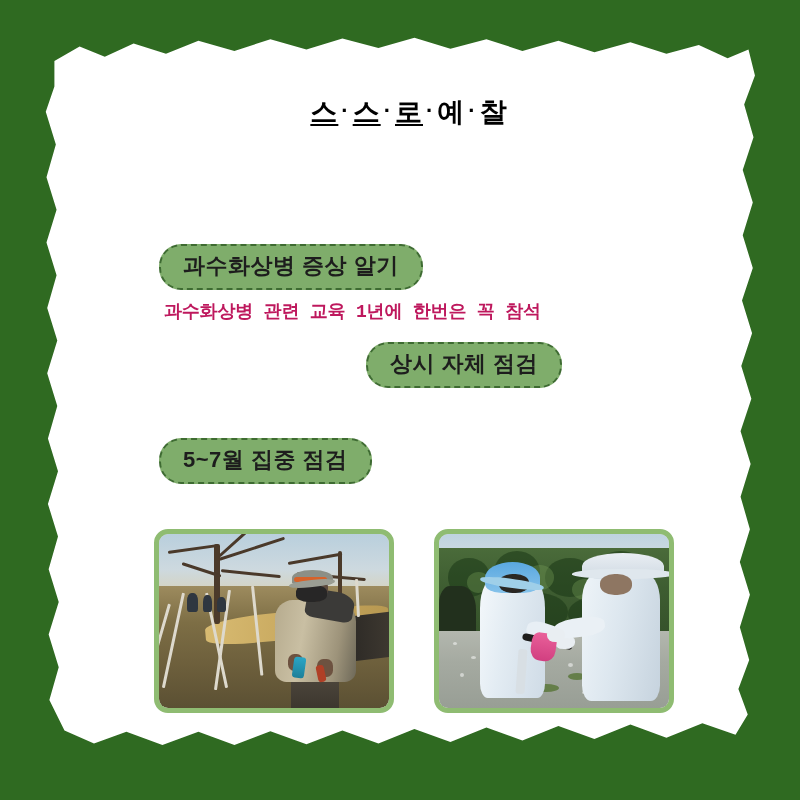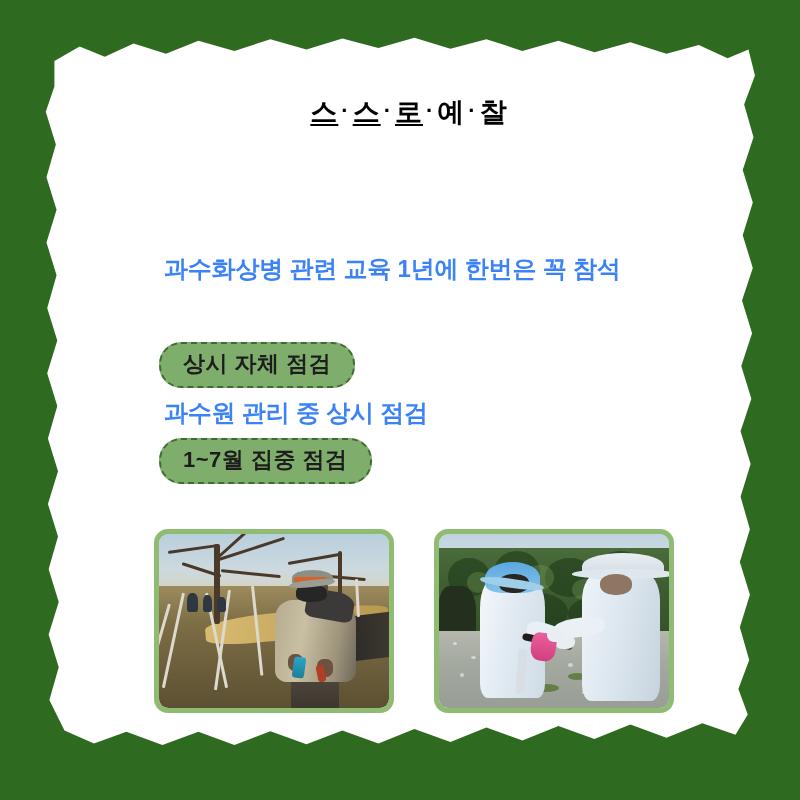--- a/index.html
+++ b/index.html
@@ -105,46 +105,47 @@
     font-weight: bold;
     color: #f2f2ee;
     letter-spacing: 2px;
     white-space: nowrap;
     text-shadow: 1px 1px 0 rgba(0,0,0,.45);
   }
 
   
   .section { position: absolute; left: 0; width: 720px; }
   .sec-1 { top: 212px; }
-  .sec-2 { top: 310px; }
+  .sec-2 { top: 310px; text-align: center; }
   .sec-3 { top: 406px; }
 
   .sec-pill {
     display: inline-block;
     margin-left: 110px;
     background: #7fad6b;
     border: 2px dashed #3e6b32;
     border-radius: 22px;
     padding: 5px 22px 7px 22px;
     box-sizing: border-box;
   }
   .sec-pill-text {
     font-size: 22px;
     font-weight: bold;
     color: #1d1d1d;
     letter-spacing: 0.5px;
     white-space: nowrap;
   }
   .sec-body {
     margin: 9px 0 0 115px;
-    font-size: 24px;
+    font-size: 18px;
     font-weight: bold;
-    color: #3b82f6;
+    color: #be185d;
     letter-spacing: -0.2px;
     white-space: nowrap;
+    font-family: Liberation Mono, monospace;
   }
 
   
   .photo-row {
     position: absolute;
     left: 0;
     top: 497px;
     width: 720px;
     height: 200px;
   }
@@ -357,33 +358,35 @@
 
   <div id="paper-card">
     <div id="content">
 
       <div class="subtitle">
         <span class="u">스</span><span class="dot">·</span><span class="u">스</span><span class="dot">·</span><span class="u">로</span><span class="dot">·</span><span class="nu">예</span><span class="dot">·</span><span class="nu">찰</span>
       </div>
 
 
       <div class="section sec-1">
+        <div class="sec-pill">
+          <span class="sec-pill-text">과수화상병 증상 알기</span>
+        </div>
         <div class="sec-body">과수화상병 관련 교육 1년에 한번은 꼭 참석</div>
       </div>
 
       <div class="section sec-2">
         <div class="sec-pill">
           <span class="sec-pill-text">상시 자체 점검</span>
         </div>
-        <div class="sec-body">과수원 관리 중 상시 점검</div>
       </div>
 
       <div class="section sec-3">
         <div class="sec-pill">
-          <span class="sec-pill-text">1~7월 집중 점검</span>
+          <span class="sec-pill-text">5~7월 집중 점검</span>
         </div>
       </div>
 
       <div class="photo-row">
 
         <div class="photo-frame photo-left">
           <div class="photo-inner">
             <div class="p1-sky"></div>
             <div class="p1-ground"></div>
             <div class="p1-strawband"></div>

